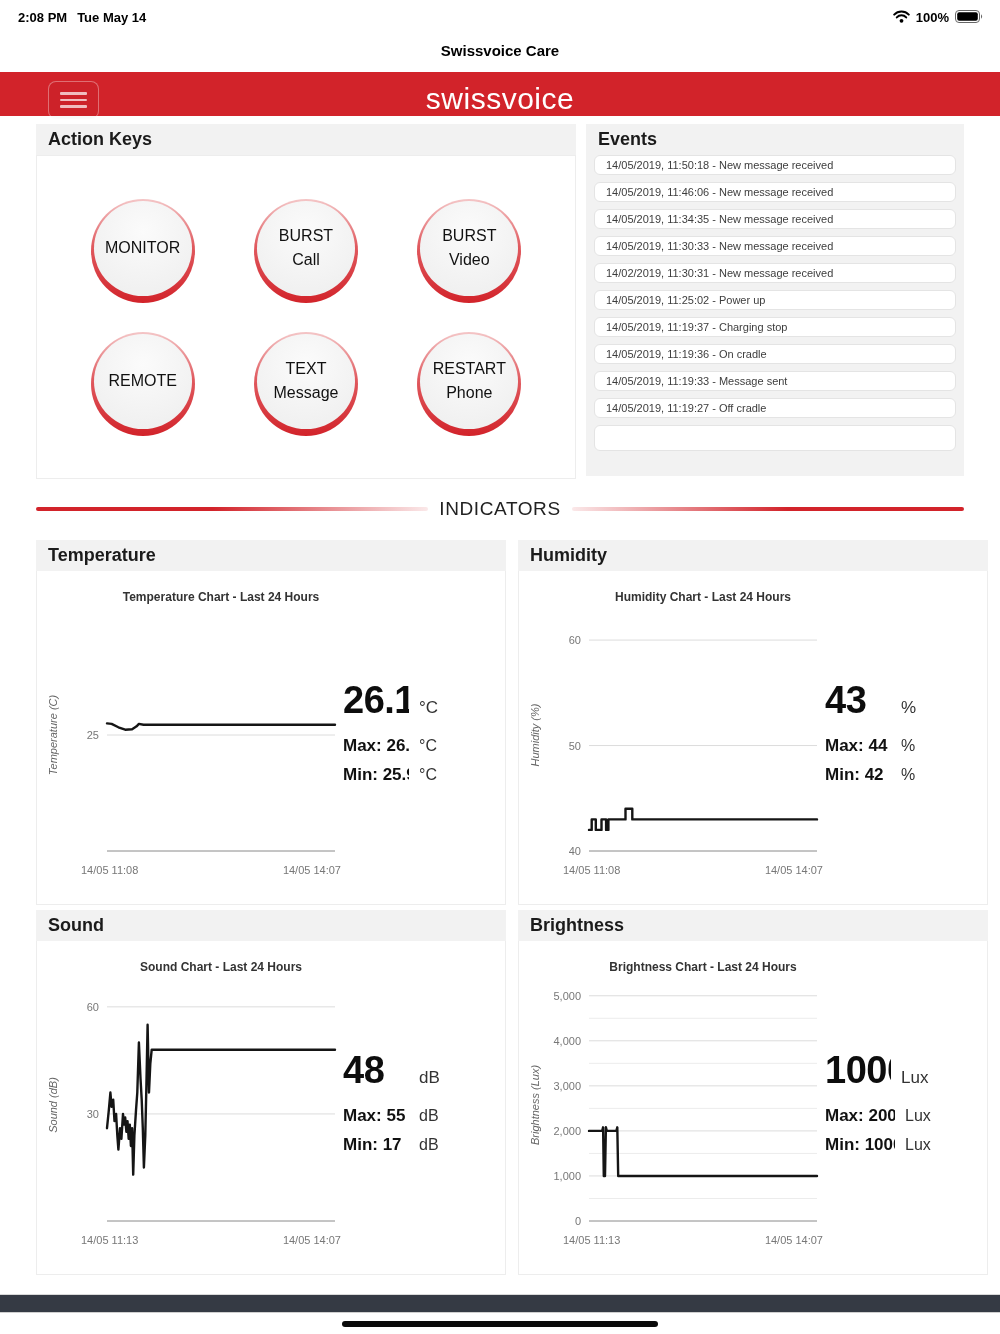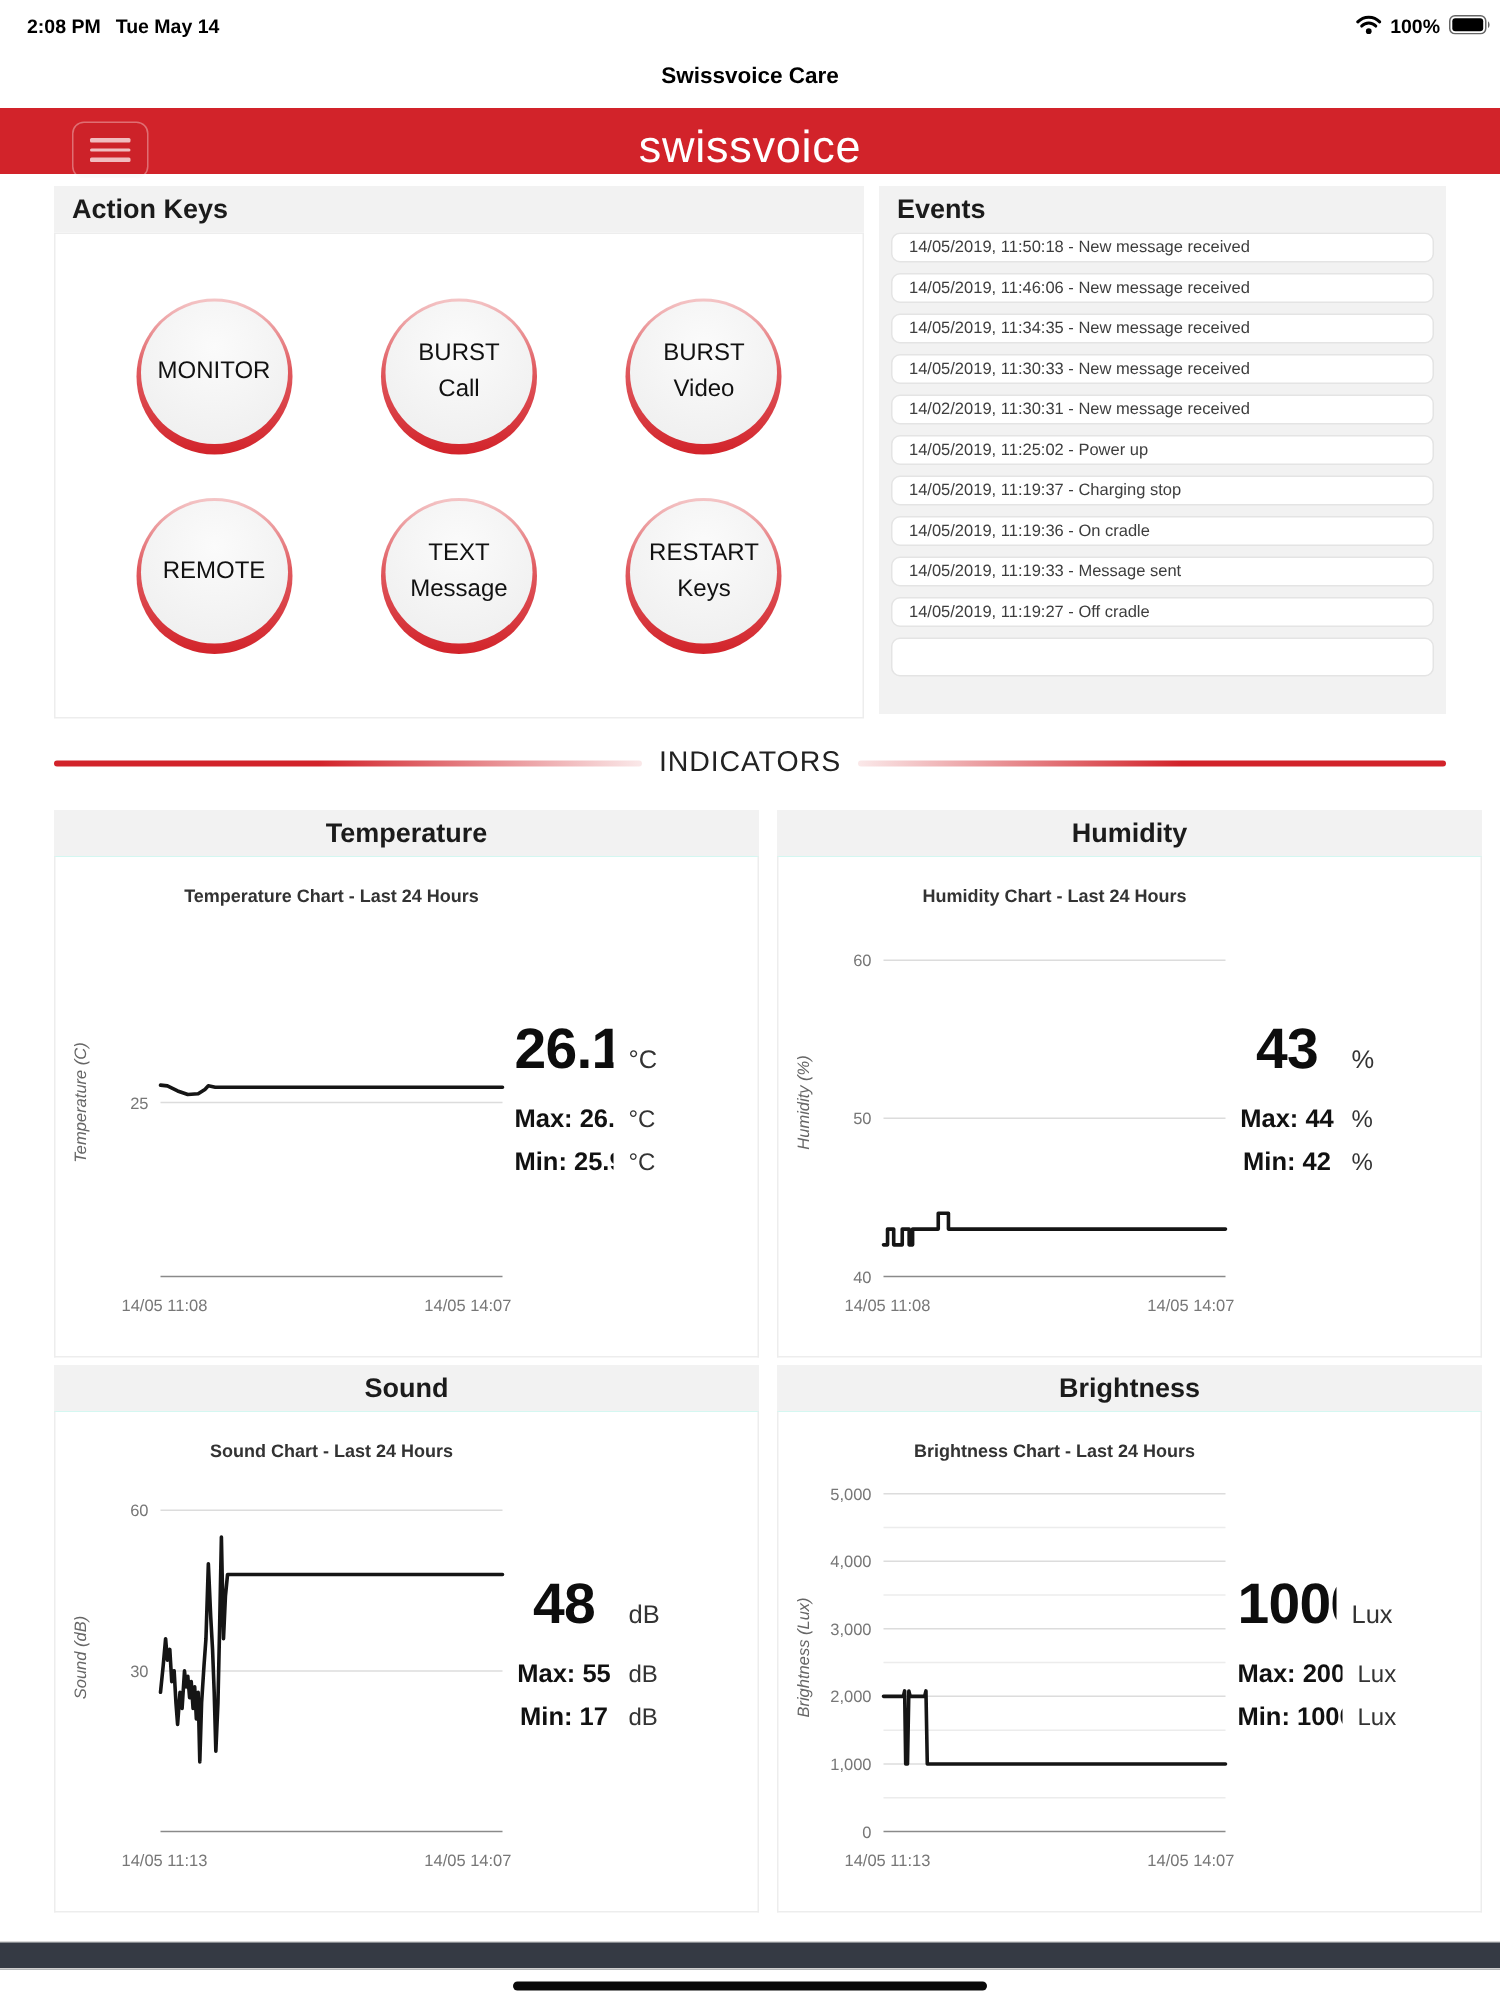--- a/index.html
+++ b/index.html
@@ -5,21 +5,21 @@
   :root{ --accent:#d2232a; }
   *{ margin:0; padding:0; box-sizing:border-box; }
   html,body{ background:#fff; }
   body{
     width:1000px; height:1334px; position:relative; overflow:hidden;
     font-family:"Liberation Sans", sans-serif; color:#1b1b1b;
   }
   
   .status-bar{
     height:28px; display:flex; align-items:center; justify-content:space-between;
-    padding:6px 5px 0 18px; font-size:13px; font-weight:700; color:#000;
+    padding:6px 16px 0 18px; font-size:13px; font-weight:700; color:#000;
   }
   .status-left{ display:flex; gap:10px; }
   .status-right{ display:flex; align-items:flex-start; gap:6px; }
   .wifi-svg, .batt-svg{ display:block; }
   
   .title-row{ height:44px; display:flex; align-items:center; justify-content:center; }
   .app-title{ font-size:15px; font-weight:700; color:#000; }
   
   .red-header{
     height:44px; background:var(--accent); display:flex; align-items:flex-end; position:relative;
@@ -71,21 +71,21 @@
   
   .indicators-divider{
     margin:22px 0 20px 0; display:flex; align-items:center; gap:11px;
   }
   .div-line{ flex:1; height:4px; border-radius:2px; }
   .div-line.left{ background:linear-gradient(90deg, var(--accent) 0%, var(--accent) 45%, rgba(210,35,42,0.10) 100%); }
   .div-line.right{ background:linear-gradient(270deg, var(--accent) 0%, var(--accent) 45%, rgba(210,35,42,0.10) 100%); }
   .div-label{ font-size:19px; font-weight:500; letter-spacing:0.6px; color:#222; }
   
   .indicators-grid{ display:grid; grid-template-columns:1fr 1fr; gap:8px 12px; }
-  .ind-panel{ height:362px; background:#5eead4;text-align:center; }
+  .ind-panel{ height:362px; background:#fdba74; }
   .ind-body{
     border:1px solid #ededed; border-top:none; height:334px; background:#fff;
     display:flex; padding:14px 10px 0 6px;
   }
   .chart-svg{ flex:0 0 auto; }
   .value-col{ margin-left:auto; padding:94px 10px 0 0; width:152px; }
   .vrow{ display:flex; align-items:baseline; }
   .vrow.big{ margin-bottom:14px; }
   .vrow.mm{ margin-bottom:9px; }
   .num{ overflow:hidden; white-space:nowrap; display:inline-block; }
@@ -179,21 +179,21 @@
           </div>
           <div class="circle-btn">
             <div class="circle-inner">
               <div>TEXT</div>
               <div>Message</div>
             </div>
           </div>
           <div class="circle-btn">
             <div class="circle-inner">
               <div>RESTART</div>
-              <div>Keys</div>
+              <div>Phone</div>
             </div>
           </div>
         </div>
     </div>
     <div class="events-panel">
       <div class="panel-header">Events</div>
       <div class="events-list" id="events-list">
           <div class="event-row">14/05/2019, 11:50:18 - New message received</div>
           <div class="event-row">14/05/2019, 11:46:06 - New message received</div>
           <div class="event-row">14/05/2019, 11:34:35 - New message received</div>

